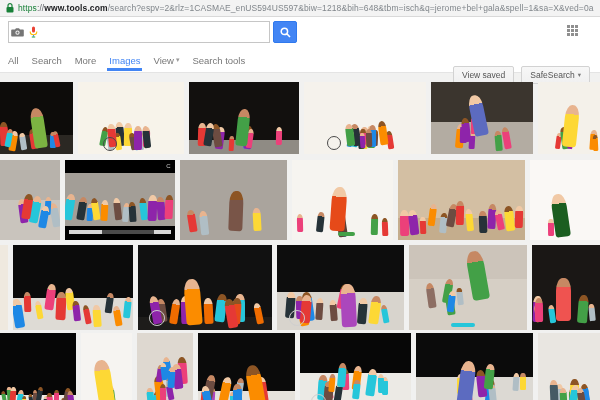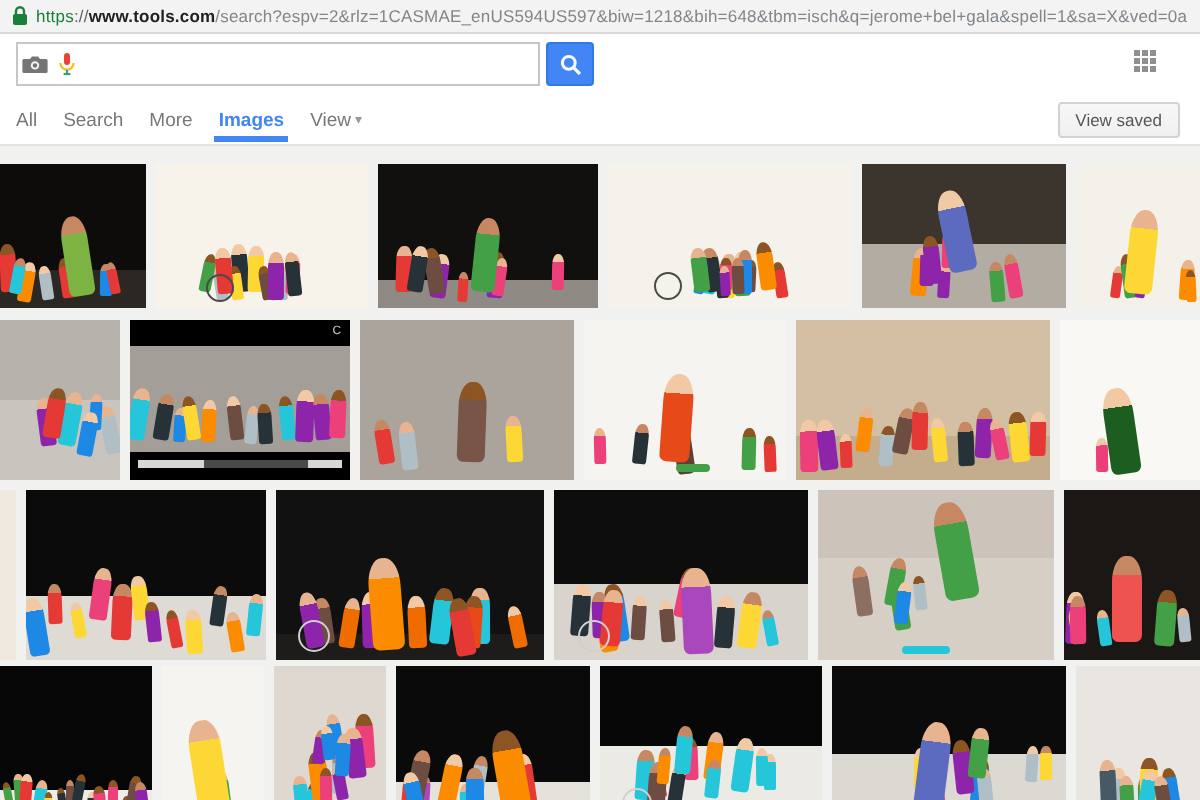--- a/index.html
+++ b/index.html
@@ -31,23 +31,23 @@
   .apps-grid{position:absolute;right:22px;top:8px;width:11px;height:11px;display:grid;
              grid-template-columns:repeat(3,3px);grid-template-rows:repeat(3,3px);gap:1px;cursor:pointer;}
   .apps-grid i{background:#8f8f8f;display:block;}
 
   
   .tabsbar{height:25px;background:#fff;border-bottom:1px solid #e4e4e4;position:relative;
            display:flex;align-items:center;padding-left:8px;box-sizing:border-box;}
   .tab{font-size:9.5px;color:#777;margin-right:13px;cursor:pointer;height:100%;
        display:flex;align-items:center;position:relative;}
   .tab .arrow{font-size:7px;color:#999;margin-left:2px;}
-  .tab.active{color:#4285f4;font-weight:bold;}
+  .tab.active{color:#4285f4;font-weight:normal;}
   .tab.active::after{content:"";position:absolute;left:-2px;right:-2px;bottom:1px;height:3px;background:#4285f4;}
-  .right-actions{position:absolute;right:10px;top:3px;display:flex;gap:7px;}
+  .right-actions{position:absolute;right:10px;top:18px;display:flex;gap:7px;}
   .chip-btn{font-size:8.5px;color:#555;background:linear-gradient(#f7f7f7,#f0f0f0);
             border:1px solid #d2d2d2;border-radius:2px;padding:3px 8px;cursor:pointer;
             font-family:"Liberation Sans",sans-serif;display:flex;align-items:center;gap:3px;}
   .chip-btn .arrow{font-size:6.5px;color:#777;}
 
   
   .mosaic{padding-top:9px;}
   .mrow{display:flex;gap:5px;align-items:flex-start;}
   .tile{position:relative;overflow:hidden;flex:0 0 auto;cursor:pointer;}
   .floor{position:absolute;left:0;right:0;bottom:0;}
@@ -116,23 +116,30 @@
   <div class="tab">
       <span>More</span>
     </div>
   <div class="tab active">
       <span>Images</span>
     </div>
   <div class="tab">
       <span>View</span>
       <span class="arrow">▾</span>
     </div>
+  <div class="tab">
+      <span>Search tools</span>
+    </div>
   <div class="right-actions">
     <button class="chip-btn">
         <span>View saved</span>
+      </button>
+    <button class="chip-btn">
+        <span>SafeSearch</span>
+        <span class="arrow">▾</span>
       </button>
   </div>
 </div>
 
 <div class="mosaic">
     <div class="mrow" style="margin-bottom: 6px;">
       <div class="tile" title="dancer leaping in green skirt on dark stage with group" style="width: 73px; height: 72px; background: rgb(13, 12, 10);">
         <div class="floor" style="height: 18.72px; background: rgb(43, 40, 35);"></div>
         <div class="person" style="width: 8.24406px; height: 24.2472px; left: calc(6.03002% - 4.12203px); bottom: 7.85687px; background: linear-gradient(rgb(141, 85, 36) 0px, rgb(141, 85, 36) 22%, rgb(229, 57, 53) 22%, rgb(229, 57, 53) 100%); border-radius: 45% 45% 22% 22% / 30% 30% 8% 8%; transform: rotate(-2.3deg);"></div>
         <div class="person" style="width: 6.79236px; height: 19.9775px; left: calc(46.0285% - 3.39618px); bottom: 4.89578px; background: linear-gradient(rgb(141, 85, 36) 0px, rgb(141, 85, 36) 22%, rgb(229, 57, 53) 22%, rgb(229, 57, 53) 100%); border-radius: 45% 45% 22% 22% / 30% 30% 8% 8%; transform: rotate(-8.3deg);"></div>

